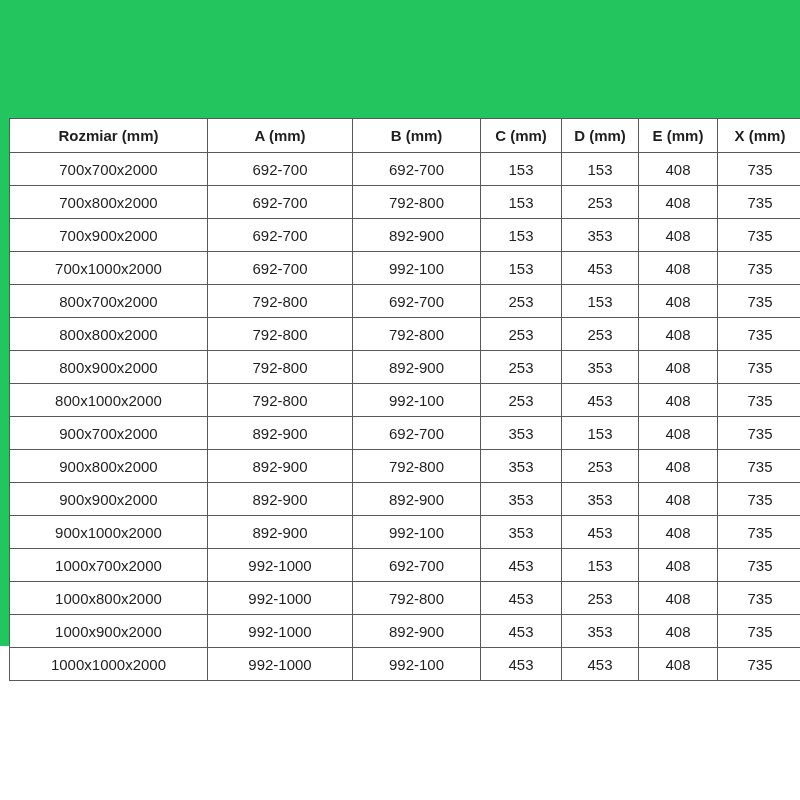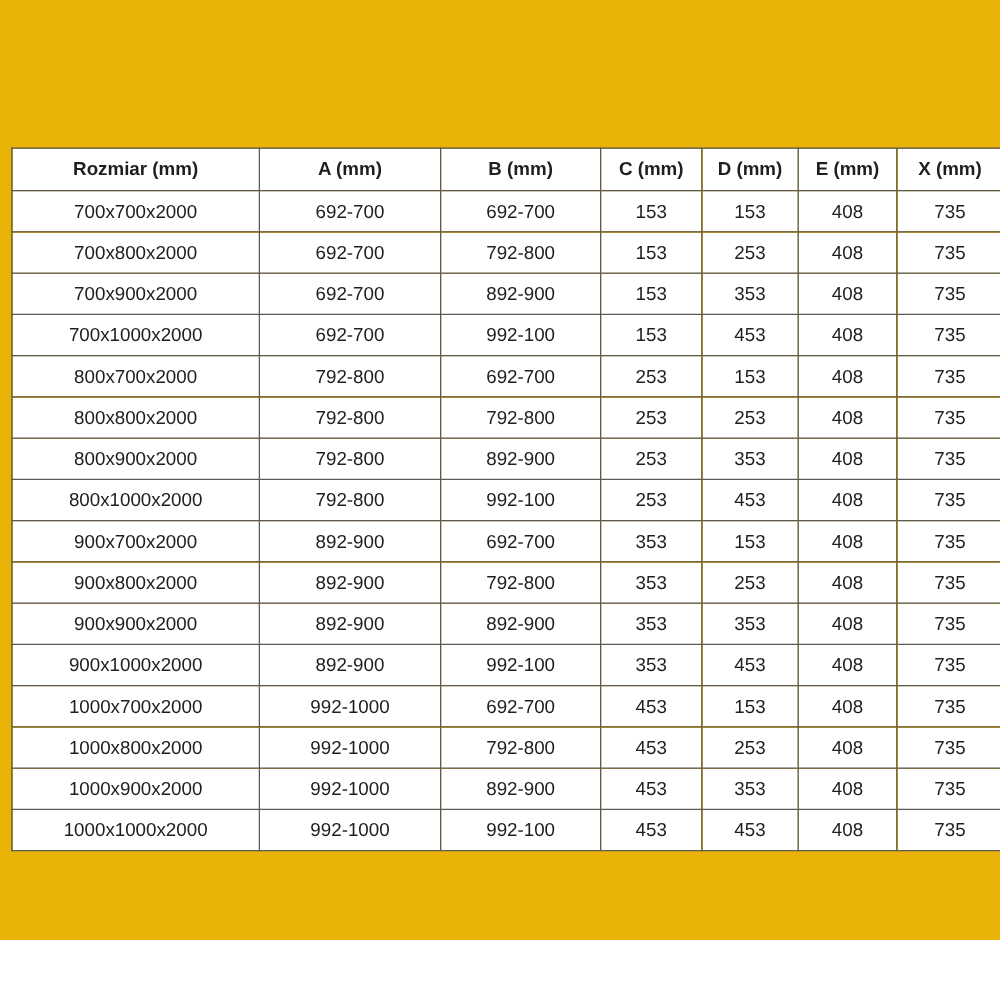--- a/index.html
+++ b/index.html
@@ -7,22 +7,22 @@
     padding: 0;
     width: 800px;
     height: 800px;
     background: #ffffff;
     font-family: "Liberation Sans", sans-serif;
     overflow: hidden;
   }
   .page {
     position: relative;
     width: 800px;
-    height: 752px;
-    background: #eab308;
+    height: 646px;
+    background: #22c55e;
   }
   table.dim-table {
     position: absolute;
     left: 9px;
     top: 118px;
     width: 793px; 
     border-collapse: collapse;
     table-layout: fixed;
   }
   table.dim-table th,

